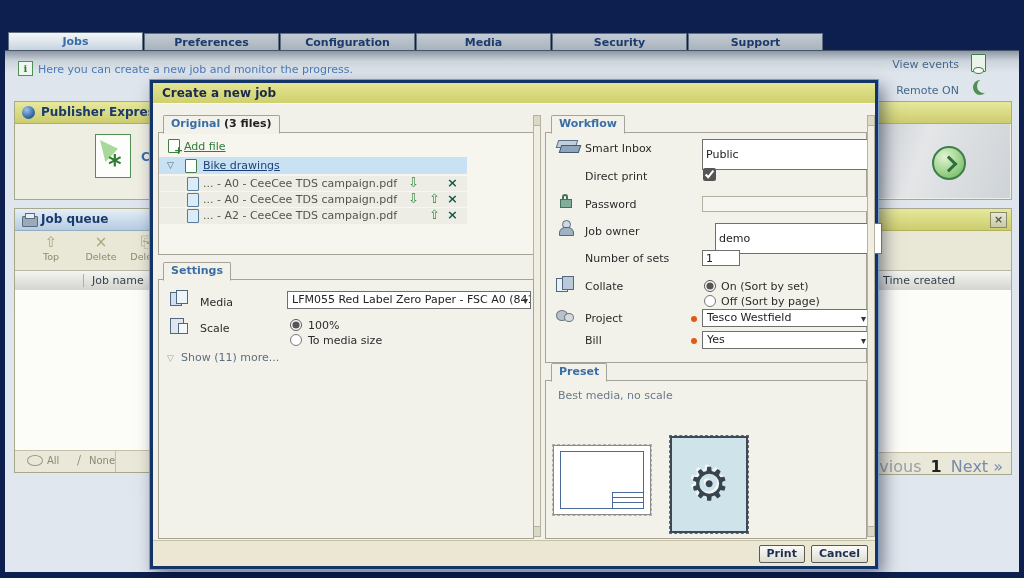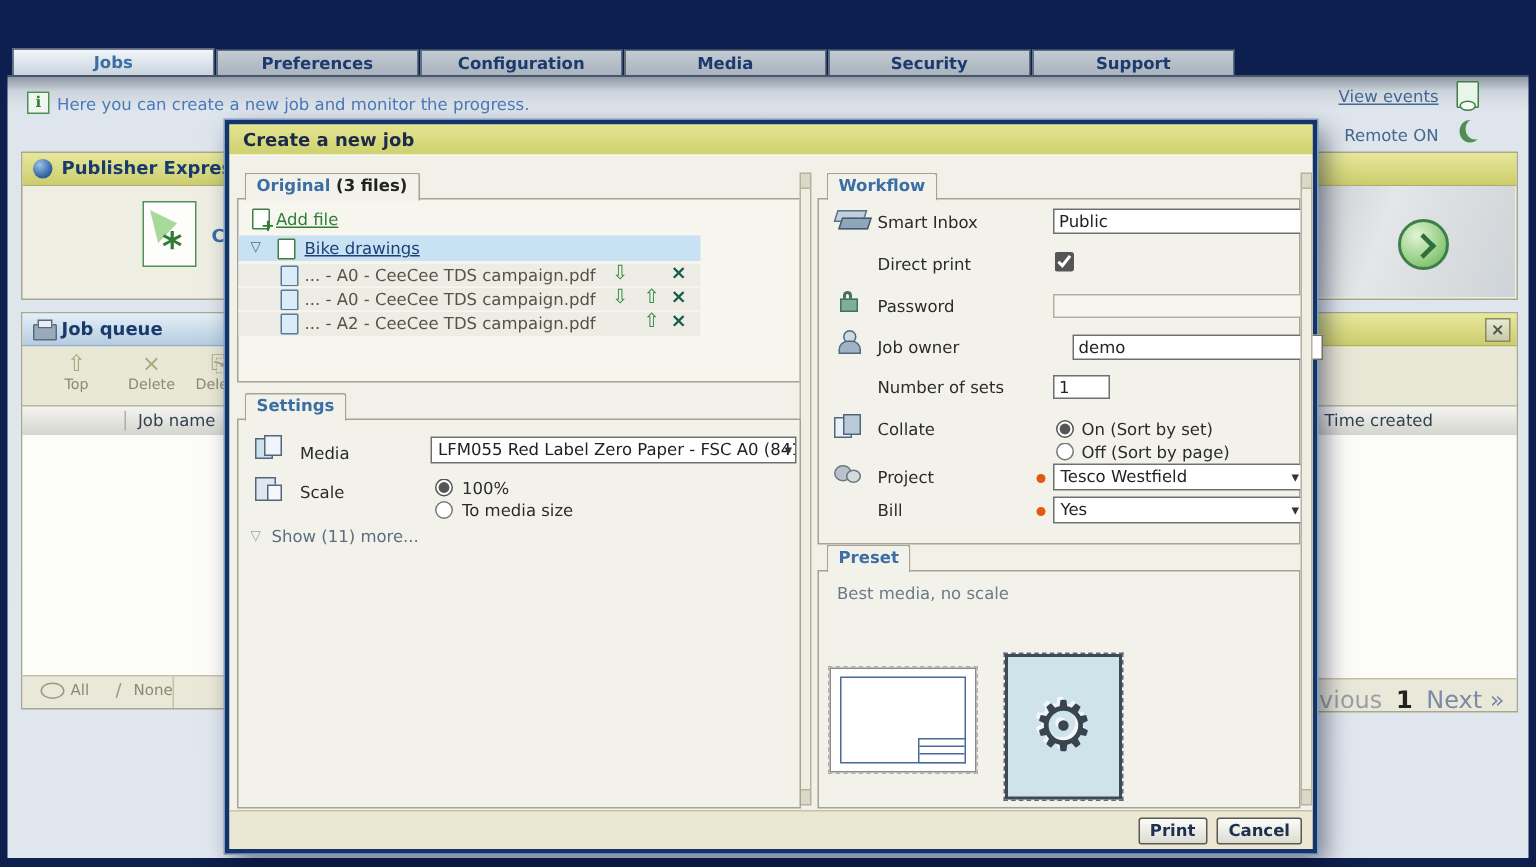--- a/index.html
+++ b/index.html
@@ -71,21 +71,21 @@
        font-weight:bold;color:#1c3050;font-size:11px;padding:0 7px;font-family:inherit;cursor:pointer;}
   .gbox{position:absolute;border:1px solid #a6a396;background:#f3f2ea;}
   .gtab{position:absolute;height:17px;background:#f3f2ea;border:1px solid #a6a396;border-bottom:1px solid #f3f2ea;
         border-radius:2px 2px 0 0;font-size:11px;font-weight:bold;color:#3a6ea5;line-height:16px;padding:0 7px;z-index:2;cursor:pointer;}
   .gtab .cnt{color:#222;}
   .vscroll{position:absolute;width:8px;background:#f0eee2;border:1px solid #b6b2a0;box-sizing:border-box;}
   .vscroll::before,.vscroll::after{content:"";position:absolute;left:0;right:0;height:9px;background:#dcd8c6;}
   .vscroll::before{top:0;border-bottom:1px solid #b6b2a0;}
   .vscroll::after{bottom:0;border-top:1px solid #b6b2a0;}
   .lbl{position:absolute;font-size:11px;color:#2b2b2b;}
-  .inp{position:absolute;height:17px;border:1px solid #6f6f6f;background:#fff;font-size:11px;padding:1px 3px;
+  .inp{position:absolute;height:31px;border:1px solid #6f6f6f;background:#fff;font-size:11px;padding:1px 3px;
        color:#222;font-family:inherit;box-sizing:border-box;}
   .inp.dis{background:#f6f5ef;border-color:#b4b0a0;}
   .selx{position:absolute;height:18px;border:1px solid #6f6f6f;background:#fff;font-size:11px;color:#222;
         line-height:16px;padding:0 14px 0 4px;box-sizing:border-box;overflow:hidden;white-space:nowrap;cursor:pointer;}
   .selx .ar{position:absolute;right:2px;top:1px;font-size:10px;color:#333;}
   .rowfile{position:absolute;left:6px;width:308px;height:16px;background:#eeede5;border-top:1px solid #f7f6f0;font-size:11px;color:#55544a;}
   .rowsel{position:absolute;left:6px;width:308px;height:17px;background:#c9e2f3;}
   .page-ic{position:absolute;width:10px;height:12px;background:#fff;border:1px solid #5a7a9a;border-radius:1px;}
   .page-ic.blue{background:#d9ecf8;}
   .page-ic.green{border-color:#3f7f46;}
@@ -126,21 +126,21 @@
     <div class="ntab">Media</div>
     <div class="ntab">Security</div>
     <div class="ntab">Support</div>
   </div>
 
   <div class="content">
 
     <div class="info-ic">i</div>
     <div class="info-tx">Here you can create a new job and monitor the progress.</div>
 
-    <span class="evt-tx" style="right:60px;top:7px;text-decoration:underline;">View events</span>
+    <span class="evt-tx" style="right:60px;top:7px;">View events</span>
     <span class="doc-eye"></span>
     <span class="evt-tx" style="right:60px;top:33px;">Remote ON</span>
     <span class="moon"></span>
 
     <div class="panel" style="left:9px;top:50px;width:996px;height:97px;">
       <div class="phead-y">
         <span class="sphere"></span>
         <span class="ptitle">Publisher Express</span>
       </div>
       <div class="pe-photo">

